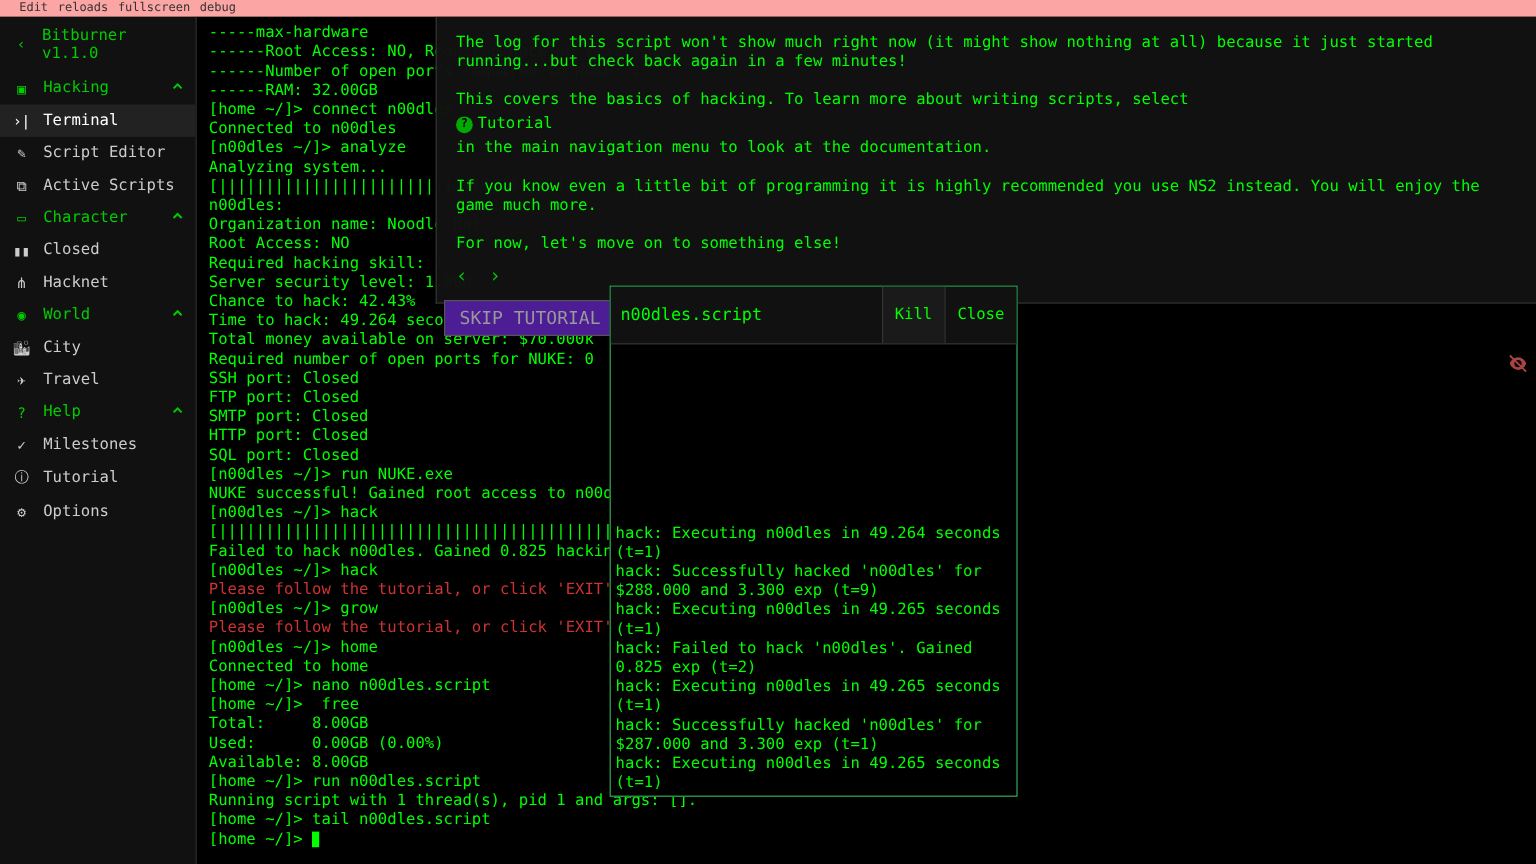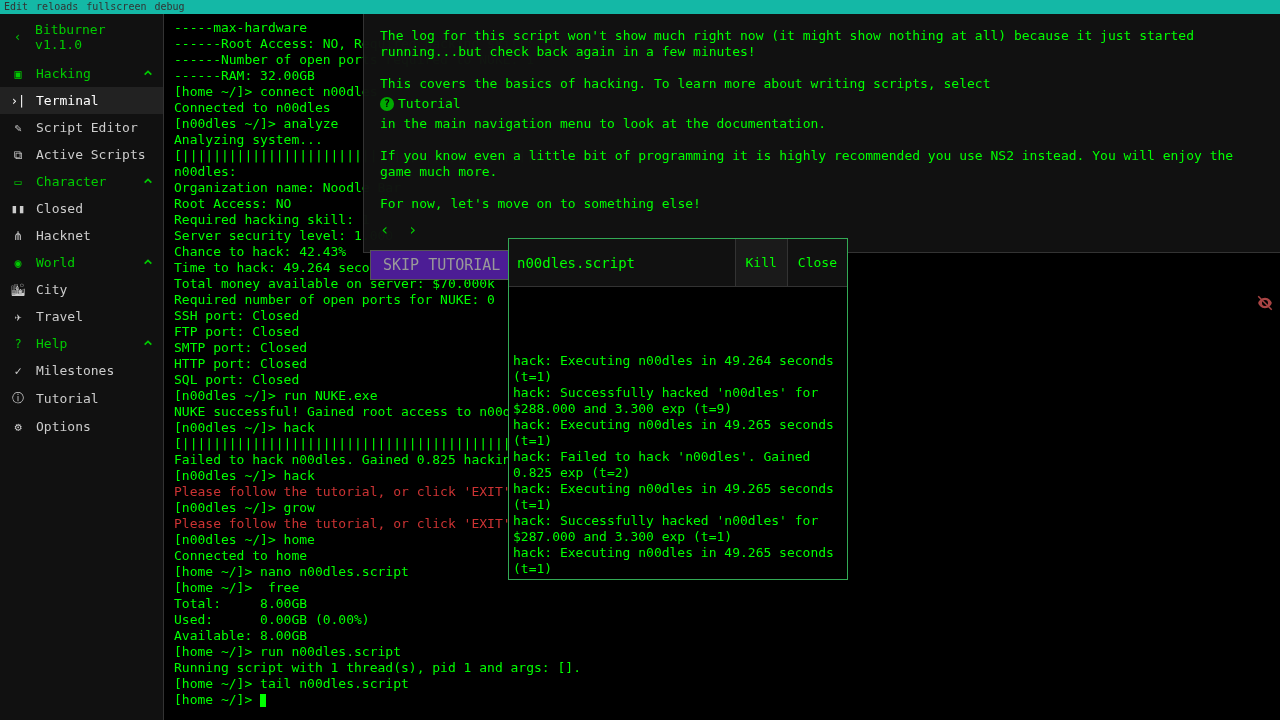--- a/index.html
+++ b/index.html
@@ -7,24 +7,24 @@
   background: #000;
   color: #0f0;
   font-family: 'Lucida Console', Monaco, monospace;
   font-size: 13px;
   overflow: hidden;
   width: 1280px;
   height: 720px;
 }
 .menubar {
   height: 14px;
-  background: #14b8a6;
+  background: #fca5a5;
   color: #333;
   font-size: 10px;
-  padding: 1px 4px;
+  padding: 1px 16px;
   display: flex;
   gap: 8px;
 }
 .menubar span { cursor: pointer; }
 .main { display: flex; height: 706px; }
 .sidebar {
   width: 164px;
   background: #111;
   border-right: 1px solid #333;
   overflow-y: auto;
@@ -77,21 +77,21 @@
 .tut-nav span { cursor:pointer; color:#0c0; }
 .skip-btn {
   position:absolute; left:206px; top:236px;
   background:#4c1d95; color:#999; border:1px solid #555;
   padding:5px 12px; font-size:15px; font-family:inherit; cursor:pointer;
 }
 
 .script-window {
   position: absolute;
   left: 344px; top: 224px;
-  width: 340px; height: 342px;
+  width: 340px; height: 426px;
   background: #000;
   border: 1px solid #3a5;
   display: flex; flex-direction: column;
 }
 .sw-title {
   display:flex; align-items:center; background:#111;
   border-bottom:1px solid #333;
 }
 .sw-title .ttl { flex:1; padding:4px 8px; color:#0f0; font-size:14px; }
 .sw-title .btn {

